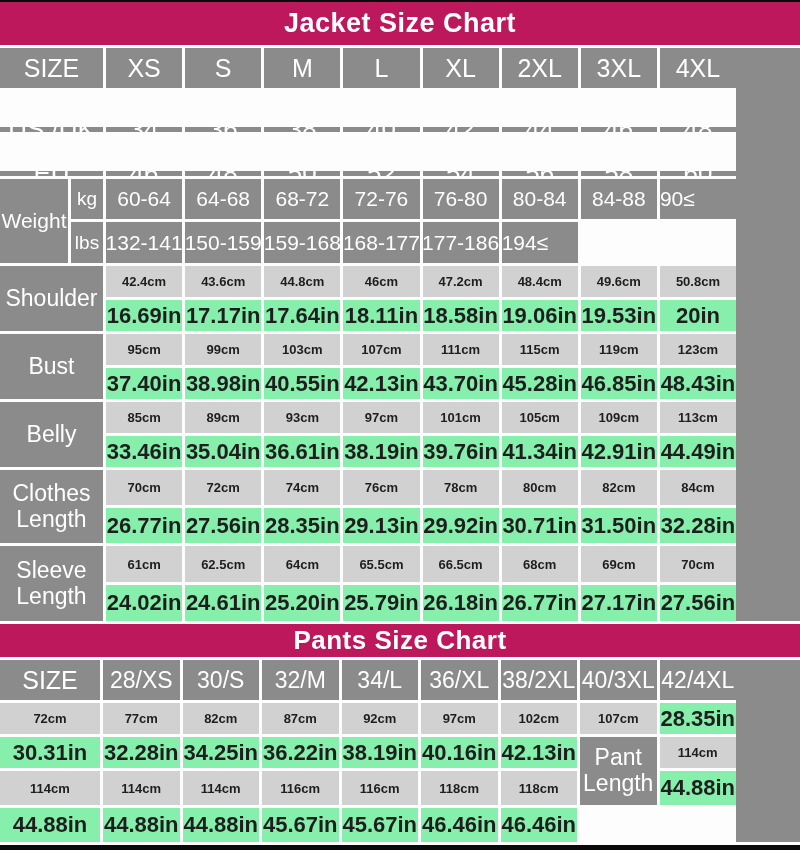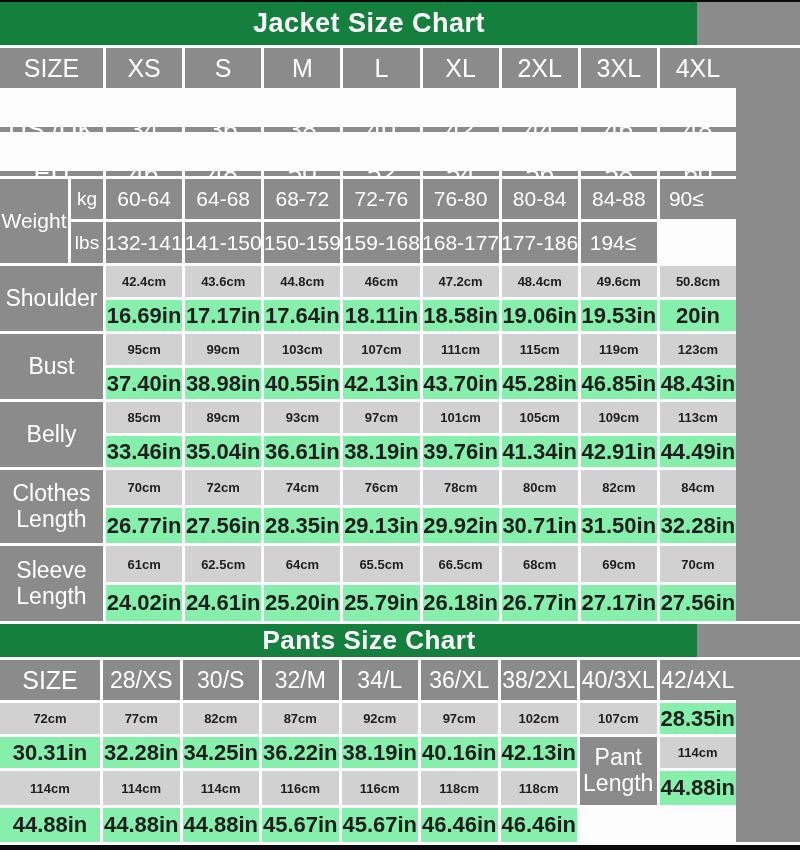--- a/index.html
+++ b/index.html
@@ -7,23 +7,23 @@
     width:800px; height:850px; overflow:hidden;
     background:#8b8b8b;
     font-family:"Liberation Sans", sans-serif;
     -webkit-font-smoothing:antialiased;
   }
   .strip { width:800px; background:#0a0a0a; }
   .strip.top { height:2px; }
   .strip.bottom { height:5px; }
   .hr { width:800px; height:3px; background:#fdfdfd; }
   .title {
-    width:656px; height:43px; background:#15803d; color:#ffffff;
+    width:800px; height:43px; background:#be185d; color:#ffffff;
     display:flex; align-items:center; justify-content:center;
-    font-size:27px; font-weight:700; letter-spacing:.5px;padding-left:41px;
+    font-size:27px; font-weight:700; letter-spacing:.5px;
   }
   .title.small { height:33px; font-size:26px; }
   .g { display:grid; gap:3px; background:#fdfdfd; width:736px; }
   .jacket {
     grid-template-columns:68px 32px repeat(8, 1fr);
     grid-template-rows:40px 41px 41px 40px 41px 31px 31px 31px 31px 31px 31px 35px 35px 36px 36px;
   }
   .pants {
     grid-template-columns:100px repeat(8, 1fr);
     grid-template-rows:40px 31px 31px 34px 34px;
@@ -36,21 +36,21 @@
   .rs2 { grid-row:span 2; }
   .hd  { font-size:25px; }
   .phd { font-size:23px; }
   .num { font-size:26px;margin-top:36px; }
   .wv  { font-size:21px; }
   .sub { font-size:19px; }
   .mlab { font-size:23px; line-height:1.12; text-align:center; white-space:normal; }
   .wlab { font-size:21px; }
   .cm   { background:#d1d1d1; color:#1e1e1e; font-size:13px; font-weight:700; }
   .inch { background:#86efac; color:#1e1e1e; font-size:22px; font-weight:700; }
-  .al { justify-content:flex-start; padding-left:9px; }
+  .al { justify-content:flex-start; }
 </style>
 </head>
 <body>
 
 <div class="strip top"></div>
 
 <div class="title">Jacket Size Chart</div>
 <div class="hr"></div>
 
 <div class="g jacket">
@@ -91,21 +91,20 @@
   <div class="cell wv">64-68</div>
   <div class="cell wv">68-72</div>
   <div class="cell wv">72-76</div>
   <div class="cell wv">76-80</div>
   <div class="cell wv">80-84</div>
   <div class="cell wv">84-88</div>
   <div class="cell wv al">90≤</div>
 
   <div class="cell sub">lbs</div>
   <div class="cell wv">132-141</div>
-  <div class="cell wv">141-150</div>
   <div class="cell wv">150-159</div>
   <div class="cell wv">159-168</div>
   <div class="cell wv">168-177</div>
   <div class="cell wv">177-186</div>
   <div class="cell wv al">194≤</div>
 
   <div class="cell lab2 rs2 mlab">Shoulder</div>
   <div class="cell cm">42.4cm</div>
   <div class="cell cm">43.6cm</div>
   <div class="cell cm">44.8cm</div>

